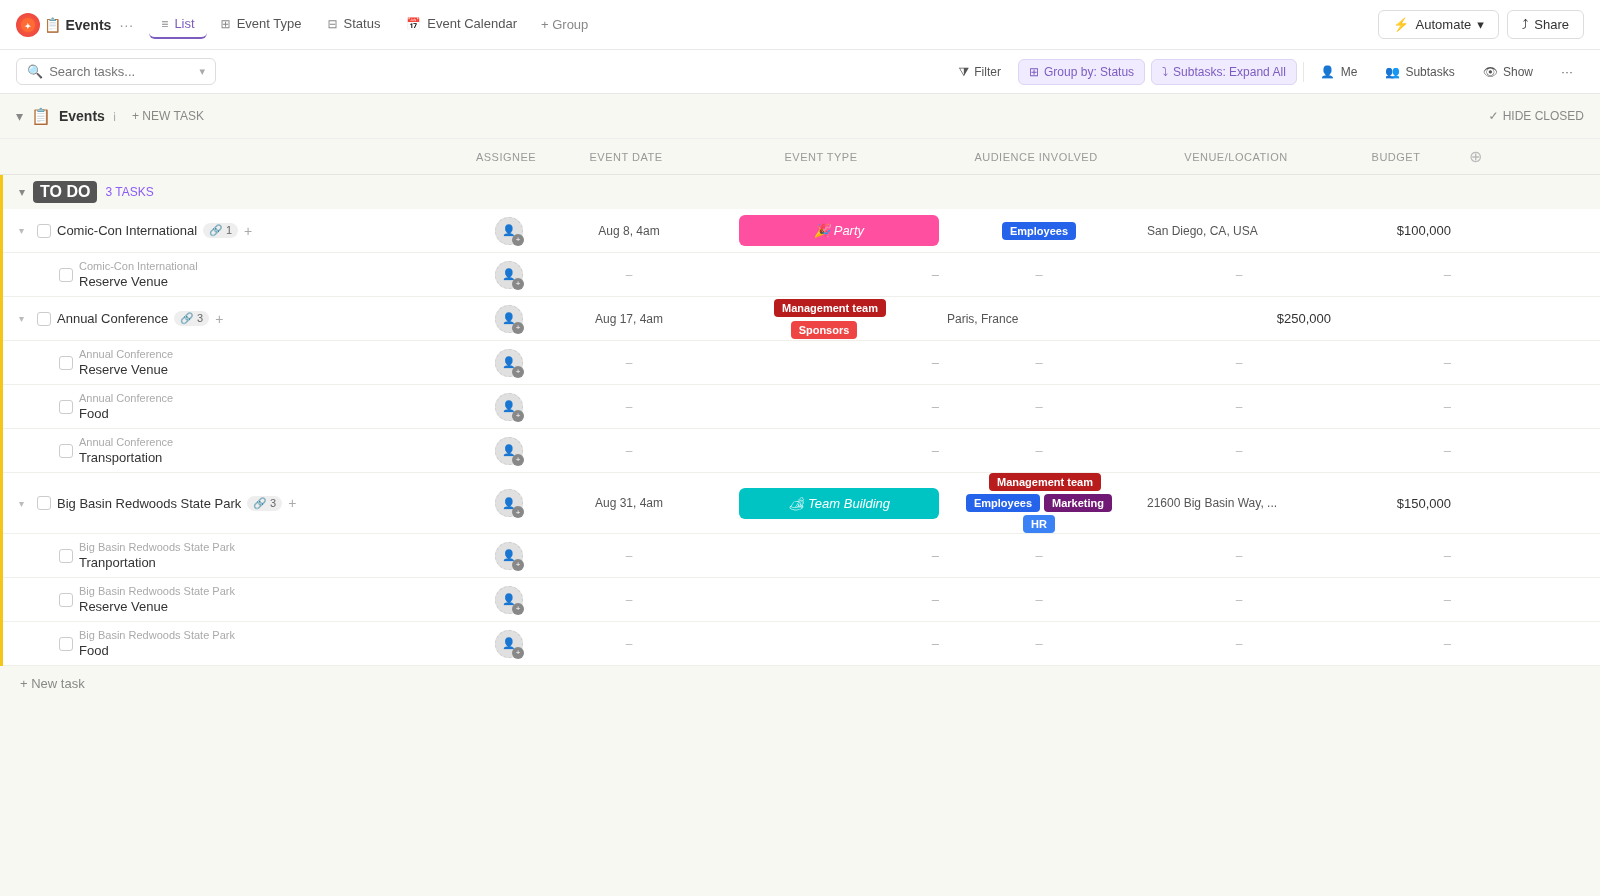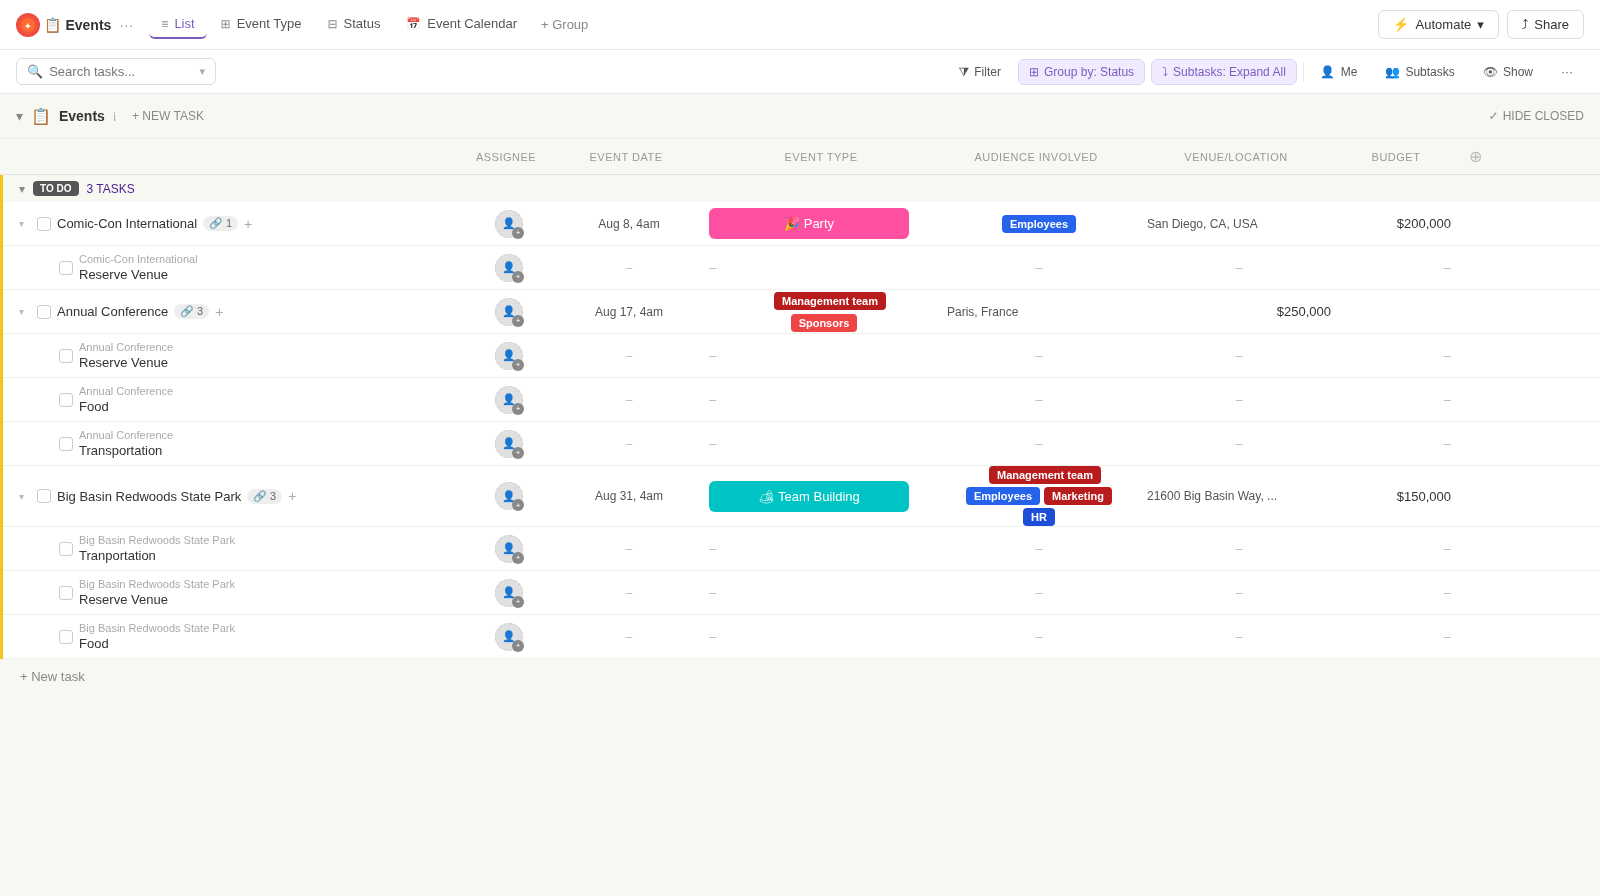--- a/index.html
+++ b/index.html
@@ -43,50 +43,50 @@
     
     .table-container { width: 100%; }
     .table-header { display: grid; grid-template-columns: 450px 80px 160px 230px 200px 200px 120px 40px; background: #f8f8f3; border-bottom: 1px solid #e5e5e0; padding: 0 16px; height: 36px; align-items: center; }
     .th { font-size: 11px; font-weight: 400; color: #999; text-transform: uppercase; letter-spacing: 0.5px; }
     .th.left { text-align: left; }
     .th.center { text-align: center; }
 
     
     .status-group { border-left: 3px solid #f5c518; margin-bottom: 0; }
     .status-header { display: flex; align-items: center; padding: 6px 16px; background: #f8f8f3; gap: 8px; cursor: pointer; }
-    .status-badge { background: #555; color: #fff; font-size: 10px; font-weight: 700; padding: 2px 7px; border-radius: 4px; text-transform: uppercase; }
-    .task-count { color: #4c1d95; font-size: 12px; }
+    .status-badge { background: #555; color: #fff; font-size: 16px; font-weight: 700; padding: 2px 7px; border-radius: 4px; text-transform: uppercase; }
+    .task-count { color: #8b5cf6; font-size: 12px; }
     .status-collapse { color: #888; font-size: 12px; }
 
     
     .task-row { display: grid; grid-template-columns: 450px 80px 160px 230px 200px 200px 120px 40px; padding: 0 16px; border-bottom: 1px solid #f0f0eb; min-height: 44px; align-items: center; background: #fff; }
     .task-name-cell { display: flex; align-items: center; gap: 6px; }
     .task-expand { color: #bbb; cursor: pointer; font-size: 10px; width: 12px; }
     .task-checkbox { width: 14px; height: 14px; border: 1.5px solid #ccc; border-radius: 3px; flex-shrink: 0; cursor: pointer; }
     .task-name { font-size: 13px; color: #333; }
     .task-name.bold { font-weight: 500; }
     .subtask-parent { font-size: 11px; color: #aaa; line-height: 1.2; }
     .subtask-indent { padding-left: 40px; }
     .assignee-cell { display: flex; align-items: center; justify-content: center; }
     .assignee-avatar { width: 28px; height: 28px; border-radius: 50%; background: #e0e0e0; display: flex; align-items: center; justify-content: center; color: #888; font-size: 11px; border: 1.5px dashed #ccc; position: relative; }
     .assignee-plus { position: absolute; bottom: -2px; right: -2px; width: 12px; height: 12px; background: #888; border-radius: 50%; color: white; font-size: 8px; display: flex; align-items: center; justify-content: center; }
     .date-cell { font-size: 12px; color: #555; text-align: center; }
     .dash { color: #bbb; text-align: center; display: block; }
-    .event-type-cell { display: flex; align-items: center; justify-content: flex-start; }
+    .event-type-cell { display: flex; align-items: center; justify-content: flex-end; font-style: italic; }
     .event-badge { border-radius: 6px; padding: 8px 20px; font-size: 13px; font-weight: 500; color: #fff; text-align: center; width: 200px; }
     .event-badge.party { background: #ff4fa0; }
     .event-badge.seminar { background: #9b4de0; }
     .event-badge.team-building { background: #00c4c4; }
     .audience-cell { display: flex; flex-wrap: wrap; gap: 4px; align-items: center; justify-content: center; }
     .audience-tag { border-radius: 4px; padding: 3px 8px; font-size: 11px; font-weight: 600; color: #fff; }
     .audience-tag.blue { background: #2563eb; }
     .audience-tag.dark-red { background: #b91c1c; margin-left: 12px; }
     .audience-tag.red { background: #ef4444; }
-    .audience-tag.yellow { background: #b91c1c; }
-    .audience-tag.purple { background: #1d4ed8; }
+    .audience-tag.yellow { background: #701a75; }
+    .audience-tag.purple { background: #3b82f6; }
     .venue-cell { font-size: 12px; color: #555; padding: 0 8px; }
     .budget-cell { font-size: 13px; color: #333; text-align: right; padding-right: 8px; }
     .add-col { color: #bbb; cursor: pointer; font-size: 16px; text-align: center; }
 
     .subtask-row { background: #fff; }
     .subtask-count { background: #eee; border-radius: 10px; padding: 1px 6px; font-size: 11px; color: #666; }
 
     .new-task-footer { padding: 10px 20px; color: #888; font-size: 13px; cursor: pointer; background: #f8f8f3; }
   </style>
 </head>
@@ -225,21 +225,21 @@
           </div>
         </div>
         <div class="date-cell">Aug 8, 4am</div>
         <div class="event-type-cell">
           <div class="event-badge party">🎉 Party</div>
         </div>
         <div class="audience-cell">
           <span class="audience-tag blue">Employees</span>
         </div>
         <div class="venue-cell">San Diego, CA, USA</div>
-        <div class="budget-cell">$200,000</div>
+        <div class="budget-cell">$100,000</div>
         <div class="add-col"></div>
       </div>
 
       <div class="task-row subtask-row">
         <div class="task-name-cell subtask-indent">
           <div class="task-checkbox"></div>
           <div>
             <div class="subtask-parent">Comic-Con International</div>
             <span class="task-name">Reserve Venue</span>
           </div>

